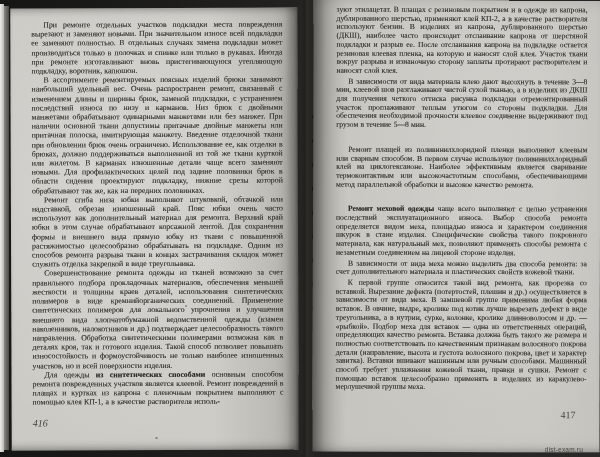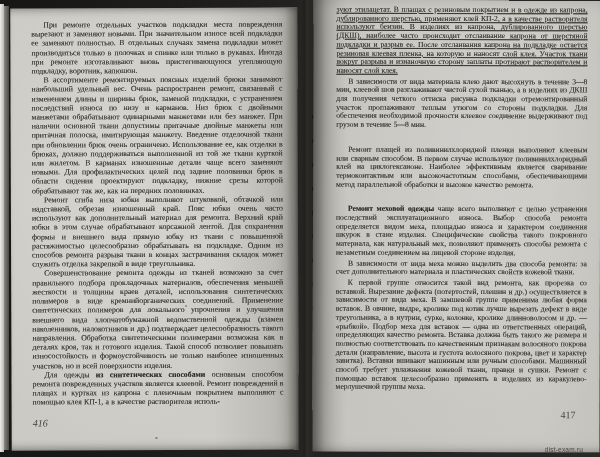--- a/index.html
+++ b/index.html
@@ -63,21 +63,21 @@
     background: repeating-linear-gradient(to bottom,
       rgba(0,0,0,0) 0 20px, rgba(18,17,15,0.7) 20px 24px);
     border-radius: 2px;
   }
   .para {
     margin: 0;
     text-indent: 12px;
     word-spacing: 0.3px;
     text-shadow: 0 0 0.5px rgba(40,38,34,0.6);
   }
-  .noindent { text-indent: 0; text-decoration: underline; }
+  .noindent { text-indent: 0; }
   .gap-top { margin-top: 16px; }
   .gap-top-sm { margin-top: 2px; }
   .para b { color: #2e2d28; }
   .heading {
     margin: 9px 6px 8px 6px;
     font-size: 7.2px;
     line-height: 9px;
     font-weight: bold;
     text-align: center;
     letter-spacing: 0.4px;

